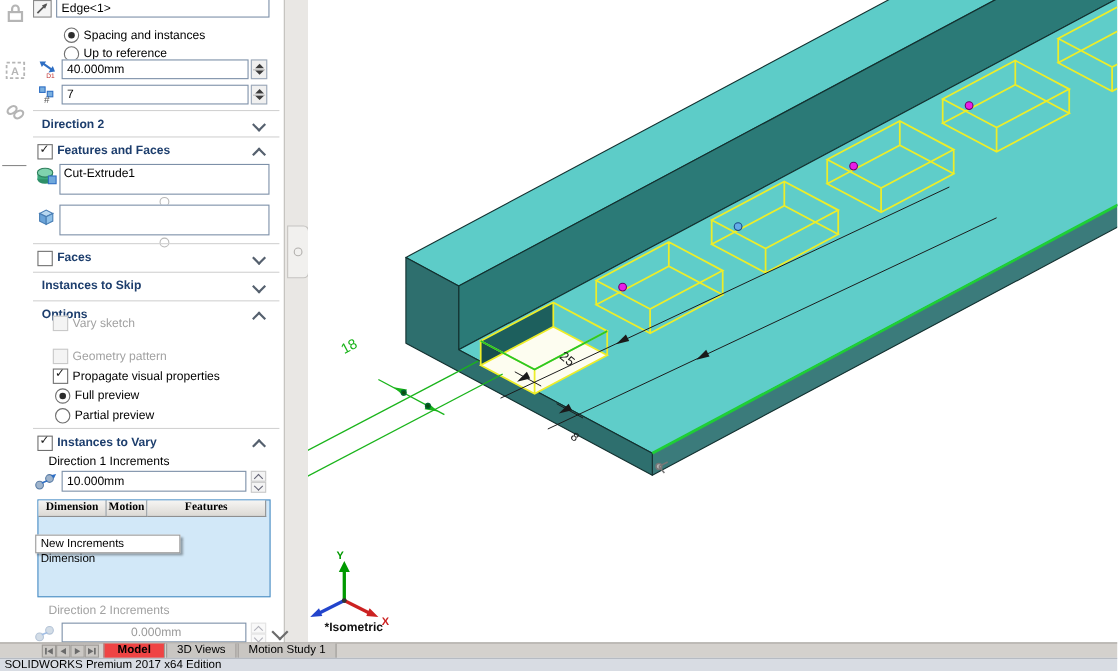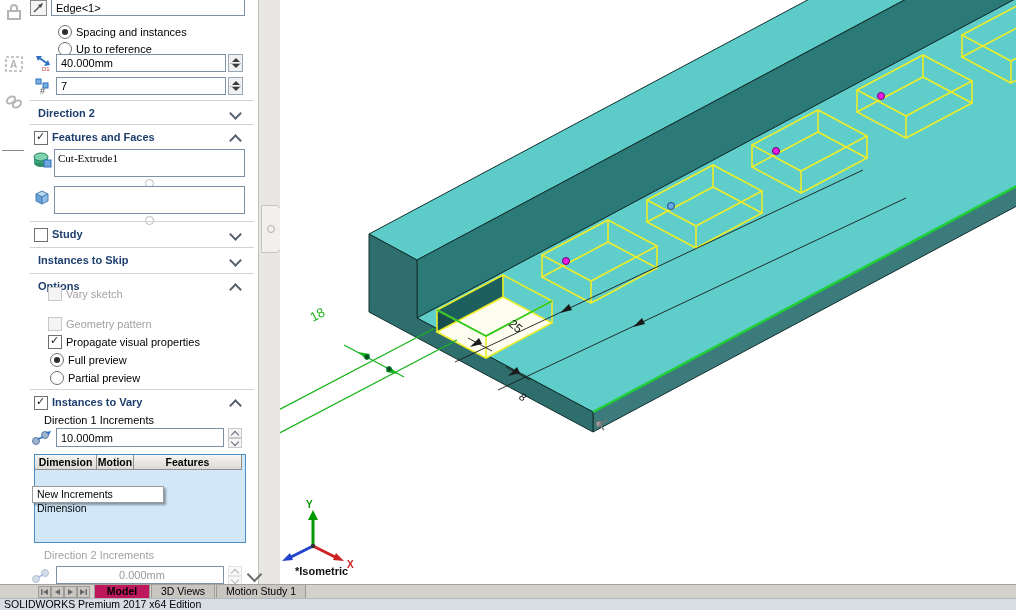--- a/index.html
+++ b/index.html
@@ -33,40 +33,40 @@
   .spinbox .t-dn{position:absolute;left:3px;bottom:3px;width:0;height:0;border-left:4px solid transparent;border-right:4px solid transparent;border-top:4px solid #3c3c3c;}
   .spinbox .mid{position:absolute;left:1px;right:1px;top:8px;border-top:1px solid #b8b8b8;}
   .chevbtn{position:absolute;width:14px;height:10px;background:#f4f4f4;border:1px solid #c9c9c9;box-sizing:border-box;}
   .chevbtn .c{position:absolute;left:3px;width:5px;height:5px;border-right:1.5px solid #667;border-bottom:1.5px solid #667;}
   .chevbtn .c.u{top:3px;transform:rotate(-135deg);}
   .chevbtn .c.d{top:0px;transform:rotate(45deg);}
   .lbox{position:absolute;left:26px;width:191px;border:1px solid #7d90a8;background:#fff;box-sizing:border-box;}
   .grip{position:absolute;width:7px;height:7px;border:1px solid #b9b9b9;border-radius:50%;background:#fff;}
   
   #vtable{position:absolute;left:6px;top:454px;width:212px;height:89px;border:1px solid #4c8ec4;background:#d2e8f8;box-sizing:border-box;}
-  .thead{display:flex;height:15px;}
+  .thead{display:flex;height:15px;font-family:Liberation Serif, serif;}
   .th{background:linear-gradient(#f6f5f3,#dcd9d4);border-right:1px solid #8f8f8f;border-bottom:1px solid #8f8f8f;font-weight:bold;text-align:center;line-height:14px;font-size:10.5px;box-sizing:border-box;}
   .trow{display:flex;height:15px;}
   .td{background:#fff;border-right:1px solid #9f9f9f;border-bottom:1px solid #9f9f9f;text-align:center;line-height:14px;font-size:10.5px;box-sizing:border-box;}
   .td.selcell{background:#1c67c6;color:#fff;border:2px solid #b4641e;line-height:11px;}
   #tooltip{position:absolute;left:4px;top:486px;width:126px;height:15px;background:#fff;border:1px solid #9a9a9a;
            box-shadow:2px 2px 2px rgba(0,0,0,.35);font-size:10.5px;line-height:14px;padding-left:4px;z-index:5;}
   
   #gutter{position:absolute;left:258px;top:0;width:22px;height:584px;background:#e9e7e4;border-left:1px solid #c2c0bc;box-sizing:border-box;}
   #splitter-handle{position:absolute;left:261px;top:205px;width:18px;height:46px;background:#f1f0ee;border:1px solid #c6c4c1;border-radius:0 5px 5px 0;}
   #splitter-handle .dot{position:absolute;left:5px;top:19px;width:6px;height:6px;border:1px solid #b2b0ad;border-radius:50%;}
   #pm-scroll-down{position:absolute;left:249px;top:569px;width:9px;height:9px;border-right:2px solid #6b6b6b;border-bottom:2px solid #6b6b6b;transform:rotate(45deg);}
   
   #viewport{position:absolute;left:280px;top:0;width:736px;height:584px;background:#fff;}
   #iso-label{position:absolute;left:15px;top:565px;font-weight:bold;font-size:11px;color:#111;}
   
   #tabbar{position:absolute;left:0;top:584px;width:1016px;height:14px;background:#d4d1cd;border-top:1px solid #a5a29e;box-sizing:border-box;}
   .navbtn{position:absolute;top:1px;width:13px;height:12px;background:#cbc8c4;border:1px solid #9e9b97;box-sizing:border-box;}
   .tab{position:absolute;top:0;height:14px;line-height:13px;text-align:center;border-right:1px solid #9e9b97;border-left:1px solid #9e9b97;font-size:10.5px;box-sizing:border-box;}
-  .tab.active{background:#be185d;font-weight:bold;}
+  .tab.active{background:#ef4444;font-weight:bold;}
   .tab.inactive{background:#c9c6c2;}
   #statusbar{position:absolute;left:0;top:598px;width:1016px;height:12px;background:#d8dce3;border-top:1px solid #b3b7bf;box-sizing:border-box;font-size:10.5px;line-height:11px;padding-left:4px;}
 </style>
 </head>
 <body>
 
 <div id="app">
 
   <div id="leftstrip">
     <svg class="lsicon" style="top:2px" viewBox="0 0 20 20">
@@ -141,37 +141,37 @@
       <span class="hdr-label2">Features and Faces</span>
       <span class="chev up" style="left:203px;top:6px"></span>
     </div>
     <svg style="position:absolute;left:4px;top:150px" width="20" height="20" viewBox="0 0 20 20">
       <ellipse cx="9" cy="13" rx="7" ry="4" fill="#2e8f68"></ellipse>
       <rect x="2" y="7" width="14" height="6" fill="#3aa87c"></rect>
       <ellipse cx="9" cy="7" rx="7" ry="4" fill="#7fd2ae" stroke="#2e7e5c"></ellipse>
       <rect x="12" y="10" width="7" height="7" fill="#6fa8dc" stroke="#2f6fc4"></rect>
     </svg>
     <div class="lbox" style="top:149px;height:28px;">
-      <div style="padding:2px 0 0 3px;font-family:Liberation Serif, serif;">Cut-Extrude1</div>
+      <div style="padding:2px 0 0 3px;">Cut-Extrude1</div>
     </div>
     <span class="grip" style="left:117px;top:179px"></span>
 
     <svg style="position:absolute;left:4px;top:187px" width="20" height="20" viewBox="0 0 20 20">
       <polygon points="4,7 10,4 16,7 10,10" fill="#b9d8f0" stroke="#4a7fb5"></polygon>
       <polygon points="4,7 10,10 10,17 4,14" fill="#6aa3d8" stroke="#4a7fb5"></polygon>
       <polygon points="16,7 10,10 10,17 16,14" fill="#8fc0e8" stroke="#4a7fb5"></polygon>
     </svg>
     <div class="lbox" style="top:186px;height:28px;"></div>
     <span class="grip" style="left:117px;top:216px"></span>
 
     <div class="divider" style="top:221px"></div>
 
     <div class="row hdr" style="top:227px">
       <span class="cb" style="left:6px;top:1px"></span>
-      <span class="hdr-label2">Study</span>
+      <span class="hdr-label2">Faces</span>
       <span class="chev down" style="left:203px;top:3px"></span>
     </div>
     <div class="divider" style="top:247px"></div>
 
     <div class="row hdr" style="top:253px">
       <span class="hdr-label">Instances to Skip</span>
       <span class="chev down" style="left:203px;top:3px"></span>
     </div>
     <div class="divider" style="top:273px"></div>
 

